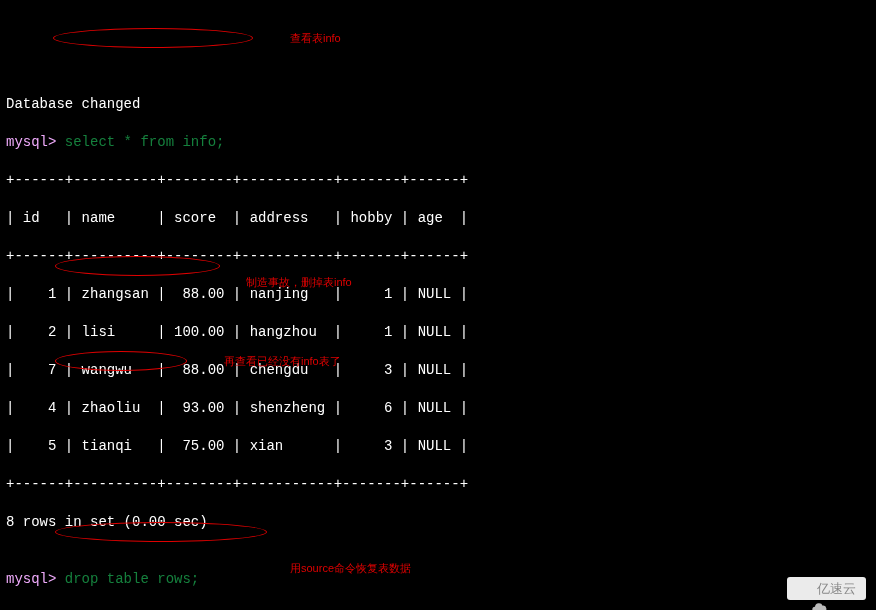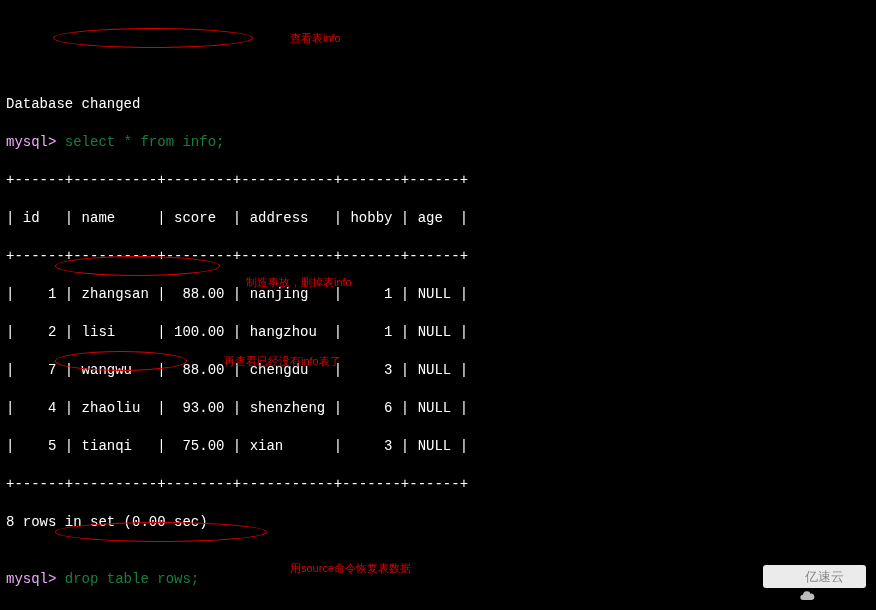--- a/index.html
+++ b/index.html
@@ -28,26 +28,26 @@
   }
   .circle {
     position: absolute;
     border: 1.5px solid #e00000;
     border-radius: 50%;
     pointer-events: none;
   }
   .watermark {
     position: absolute;
     right: 10px;
-    bottom: 22px;
+    bottom: 10px;
     background: rgba(255,255,255,0.92);
     color: #888;
     font-family: "Microsoft YaHei", Arial, sans-serif;
     font-size: 13px;
-    padding: 2px 22px;
+    padding: 2px 10px;
     border-radius: 3px;
     display: flex;
     align-items: center;
     gap: 4px;
   }
   .wm-icon {
     width: 16px; height: 16px;
     display: inline-block;
   }
 </style>

